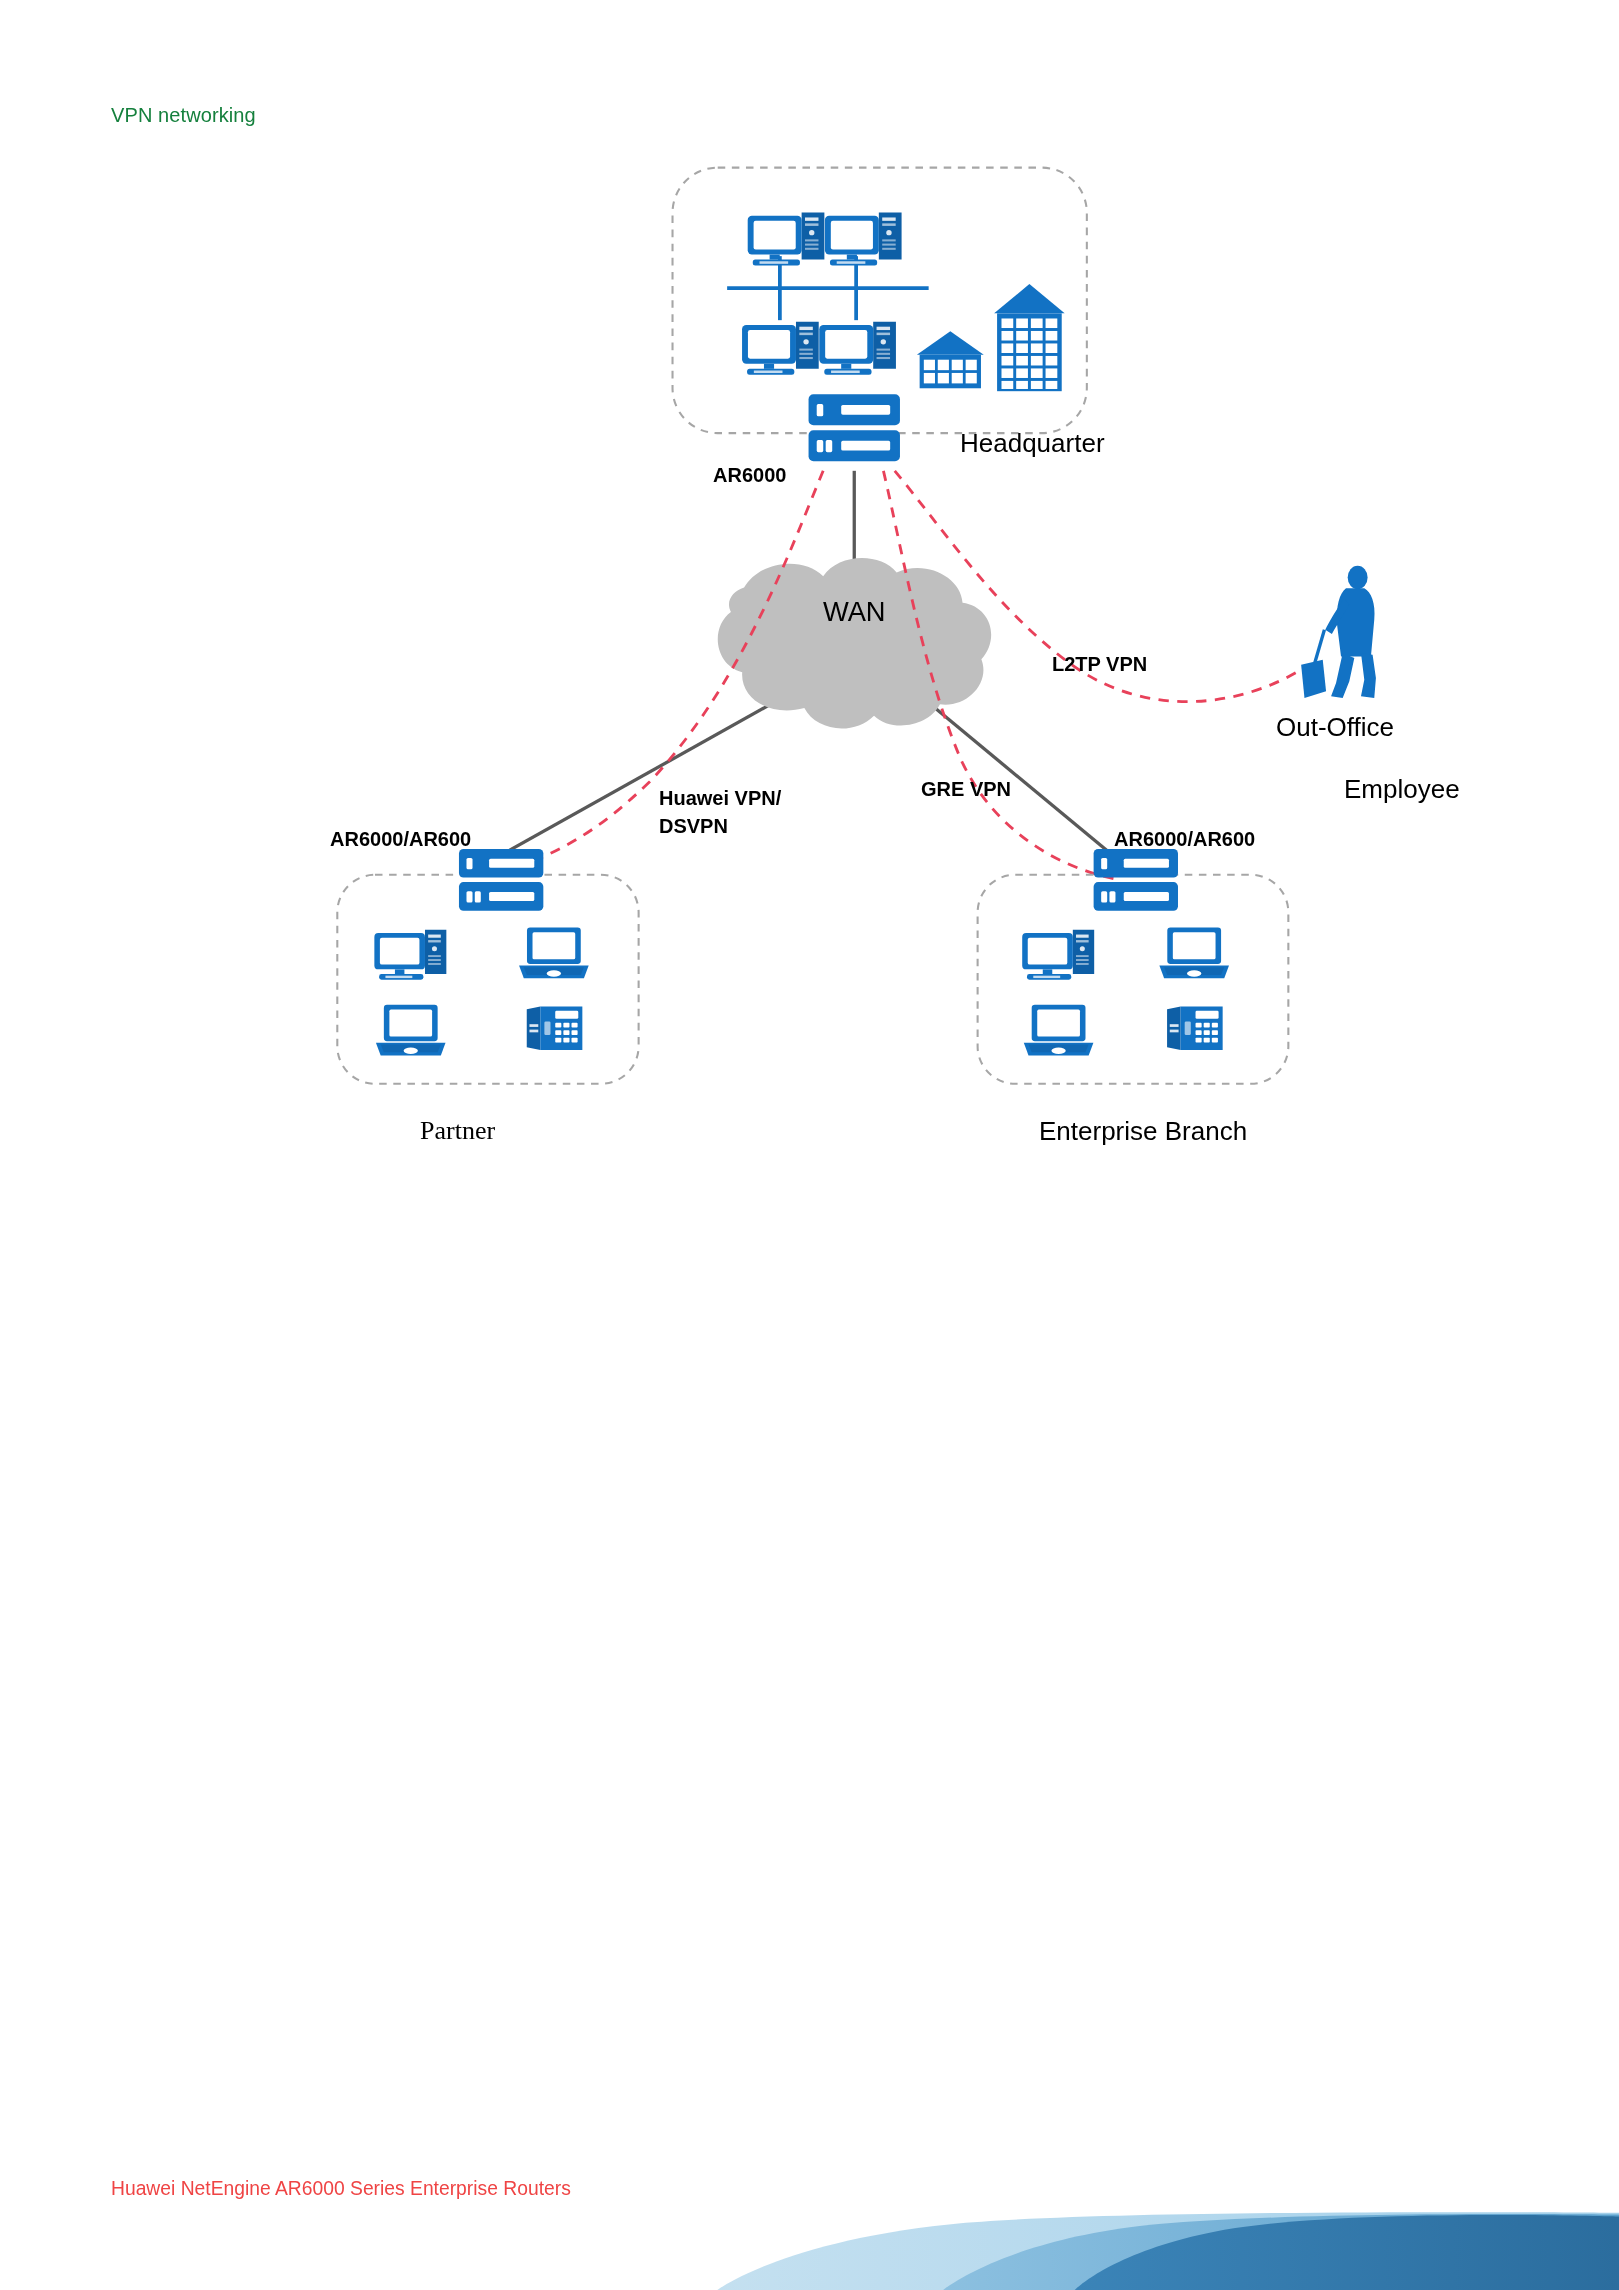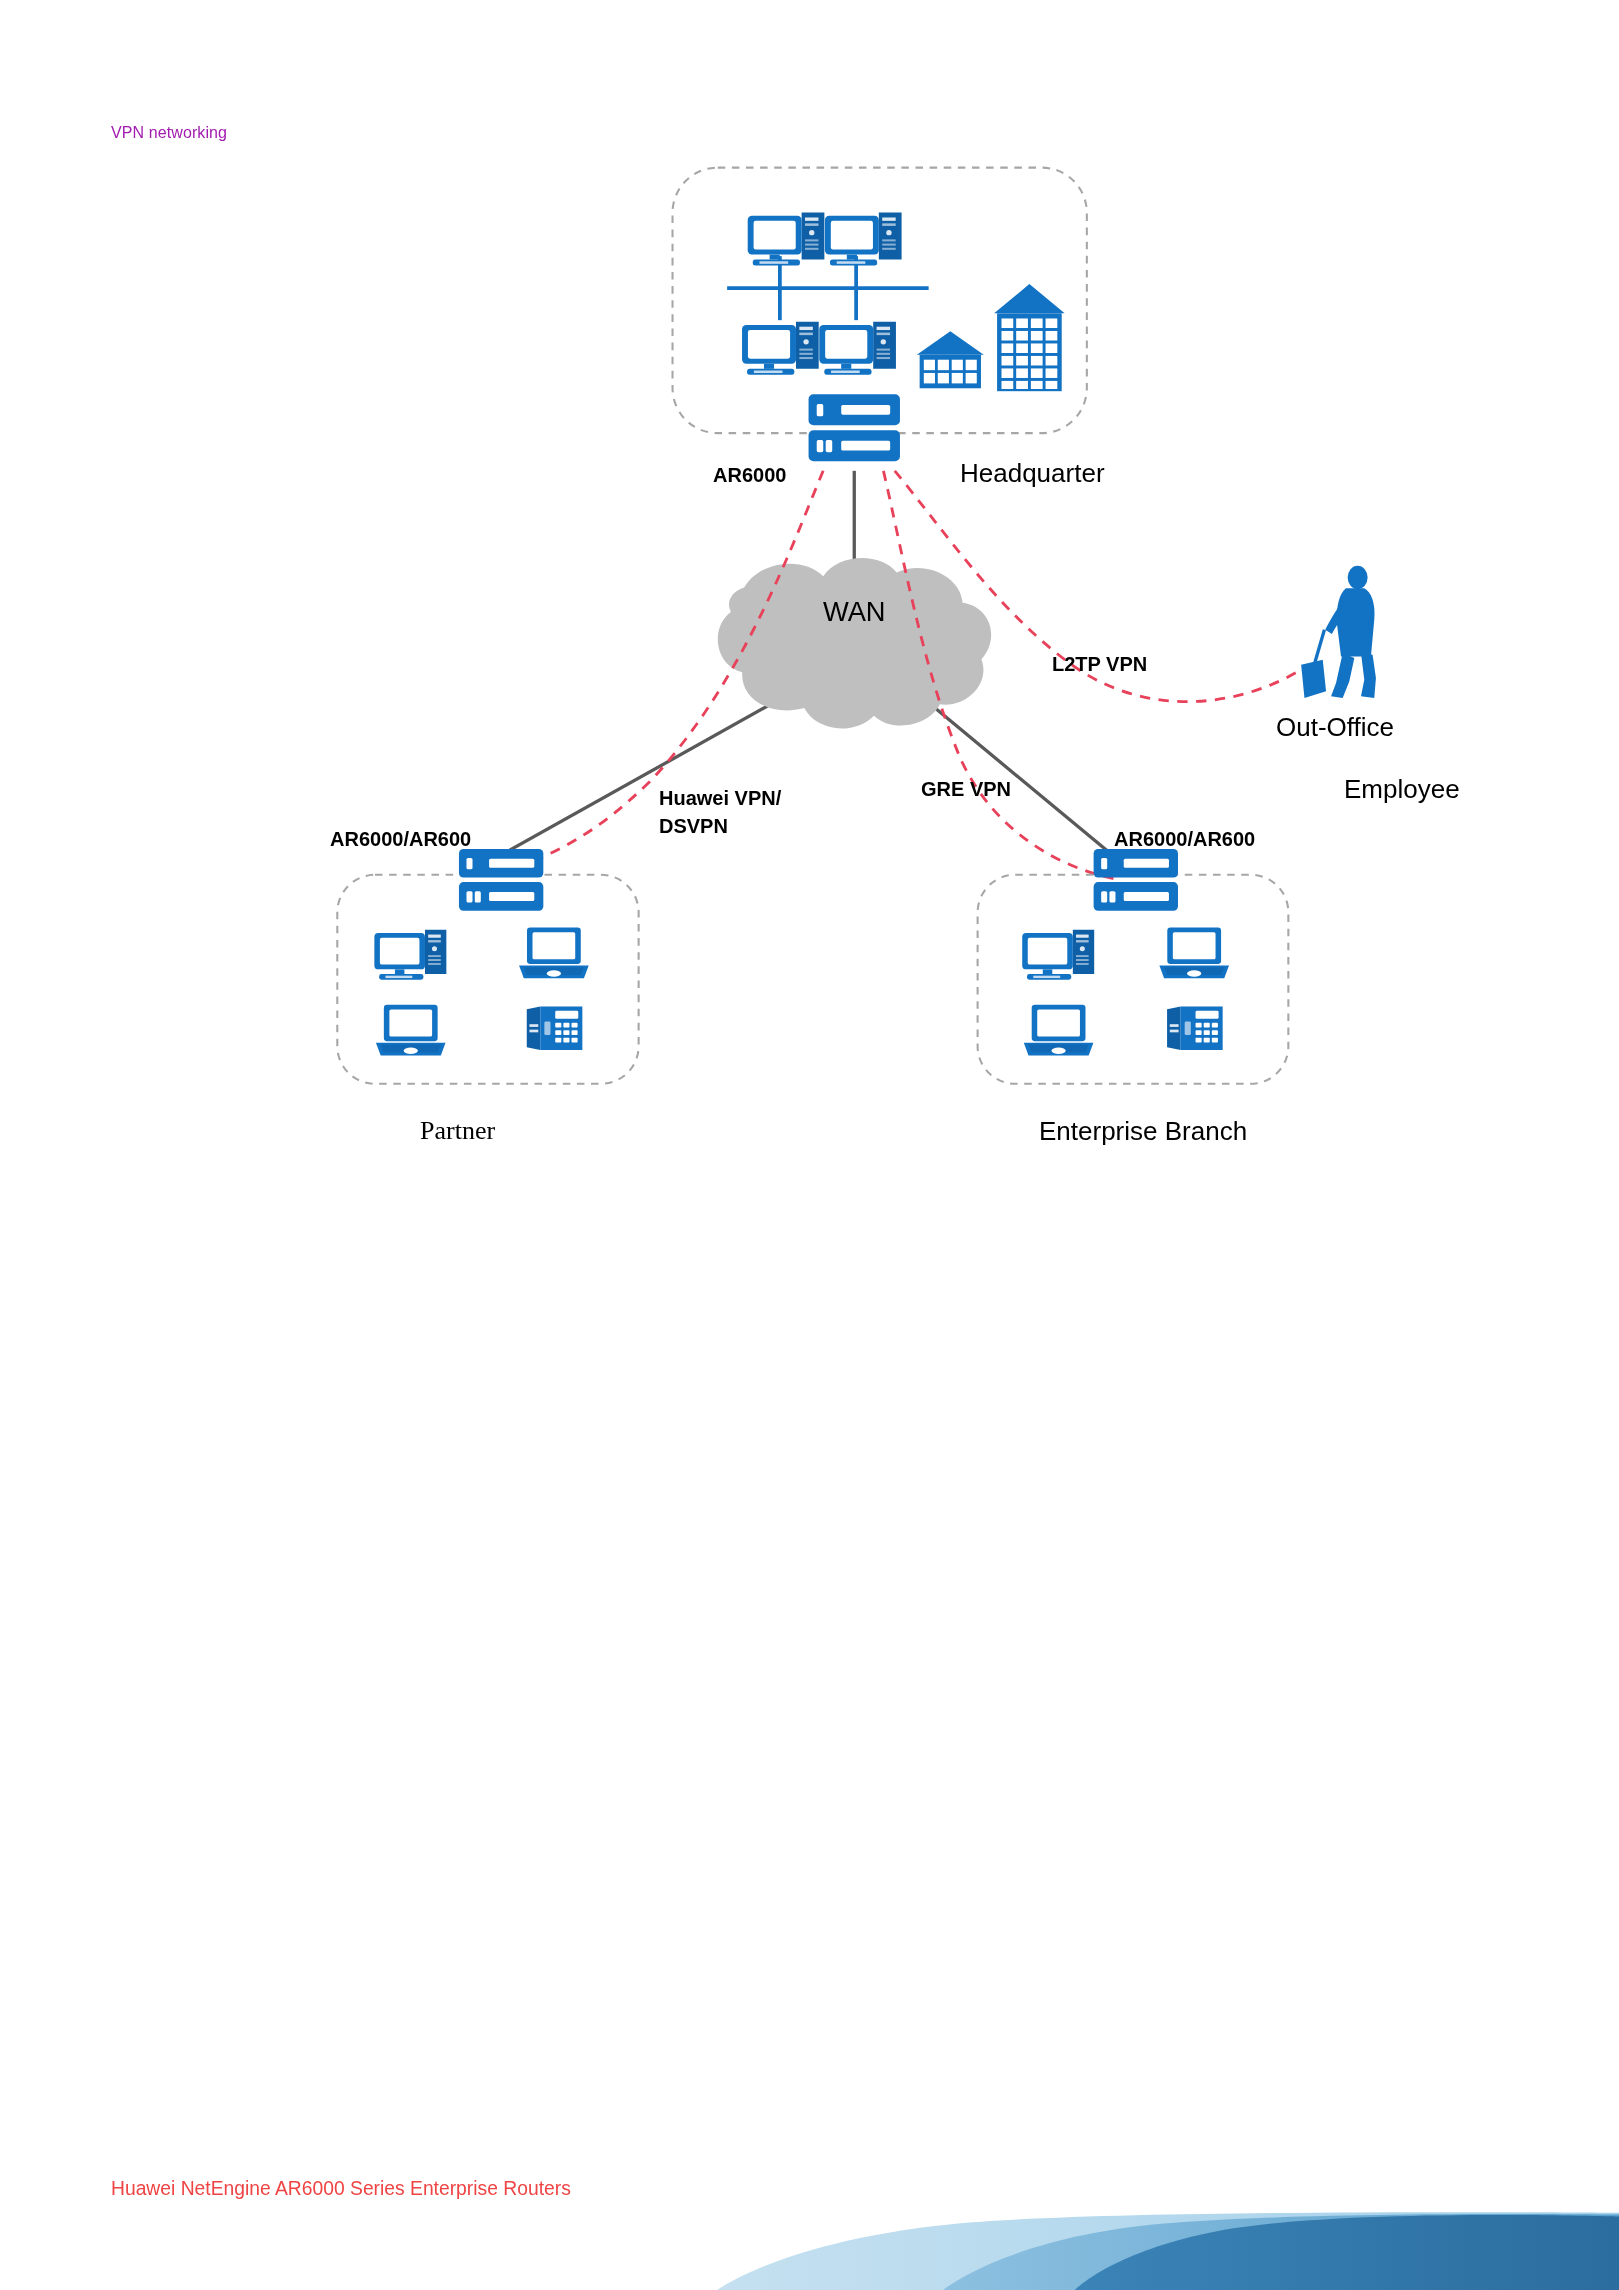--- a/index.html
+++ b/index.html
@@ -15,23 +15,23 @@
     overflow: hidden;
   }
   #page {
     position: absolute;
     inset: 0;
     background: #ffffff;
   }
   .page-title {
     position: absolute;
     left: 111px;
-    top: 124px;
-    font-size: 16px;
-    color: #a21caf;
+    top: 104px;
+    font-size: 20px;
+    color: #15803d;
     font-family: "Liberation Sans", sans-serif;
     letter-spacing: 0.1px;
     white-space: nowrap;
   }
   .footer-text {
     position: absolute;
     left: 111px;
     top: 2178px;
     font-size: 19.3px;
     color: #ef4444;
@@ -290,21 +290,21 @@
     <g>
       <path d="M1720 2433 L760 2433 C 760 2433 830 2380 1010 2362 C 1180 2345 1720 2350 1720 2350 Z" fill="url(#grad-banner-light)"></path>
       <path d="M1720 2433 L1000 2433 C 1000 2433 1060 2382 1210 2364 C 1360 2347 1720 2352 1720 2352 Z" fill="url(#grad-banner-mid)"></path>
       <path d="M1720 2433 L1140 2433 C 1140 2433 1180 2390 1300 2368 C 1430 2345 1720 2354 1720 2354 Z" fill="url(#grad-banner-dark)"></path>
     </g>
 
   </svg>
 
   <div class="dlabel lbl-bold" style="left:713px; top:464px;">AR6000</div>
 
-  <div class="dlabel lbl-plain" style="left:960px; top:458px;text-align:center;">Headquarter</div>
+  <div class="dlabel lbl-plain" style="left:960px; top:428px;text-align:center;">Headquarter</div>
 
   <div class="dlabel lbl-bold" style="left:659px; top:787px;">Huawei VPN/</div>
   <div class="dlabel lbl-bold" style="left:659px; top:815px;">DSVPN</div>
 
   <div class="dlabel lbl-bold" style="left:888px; top:778px;margin-left:33px;">GRE VPN</div>
 
   <div class="dlabel lbl-bold" style="left:1052px; top:653px;">L2TP VPN</div>
 
   <div class="dlabel lbl-bold" style="left:330px; top:828px;">AR6000/AR600</div>
 

